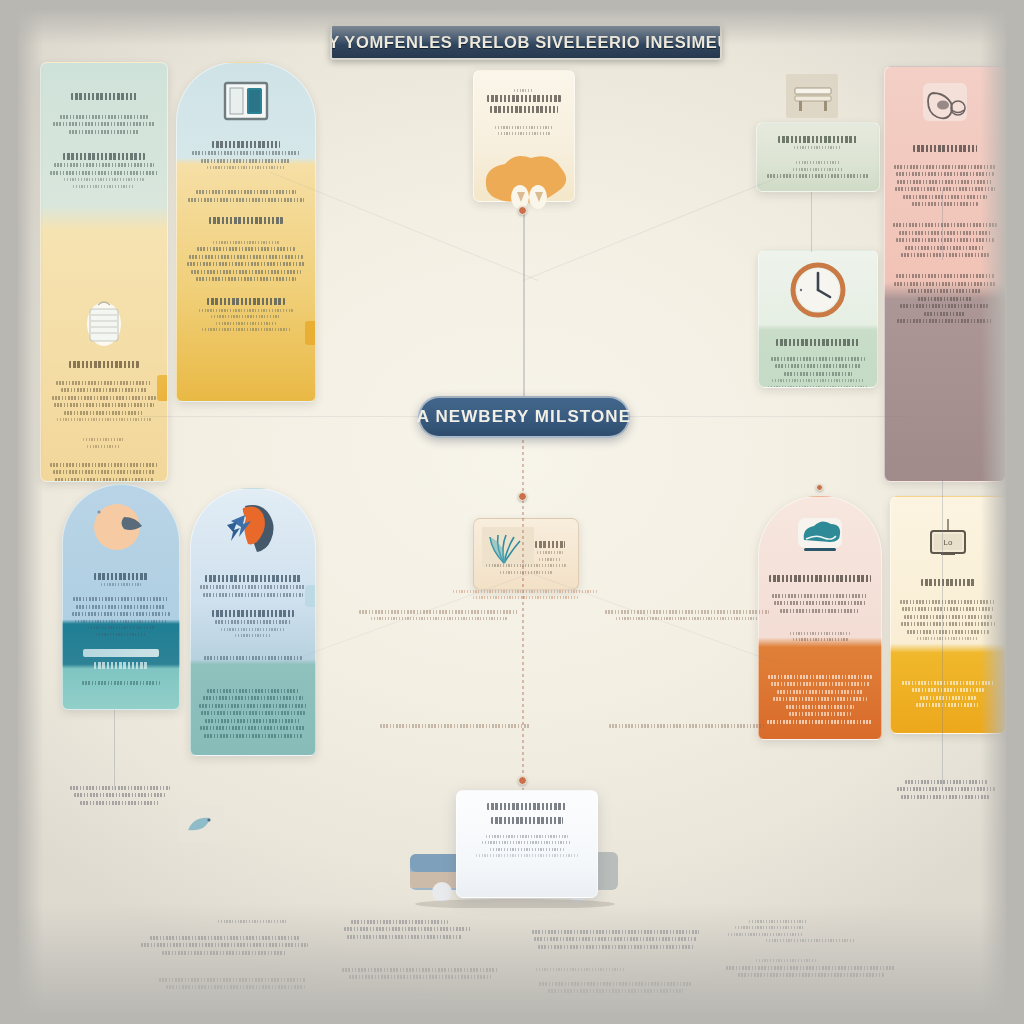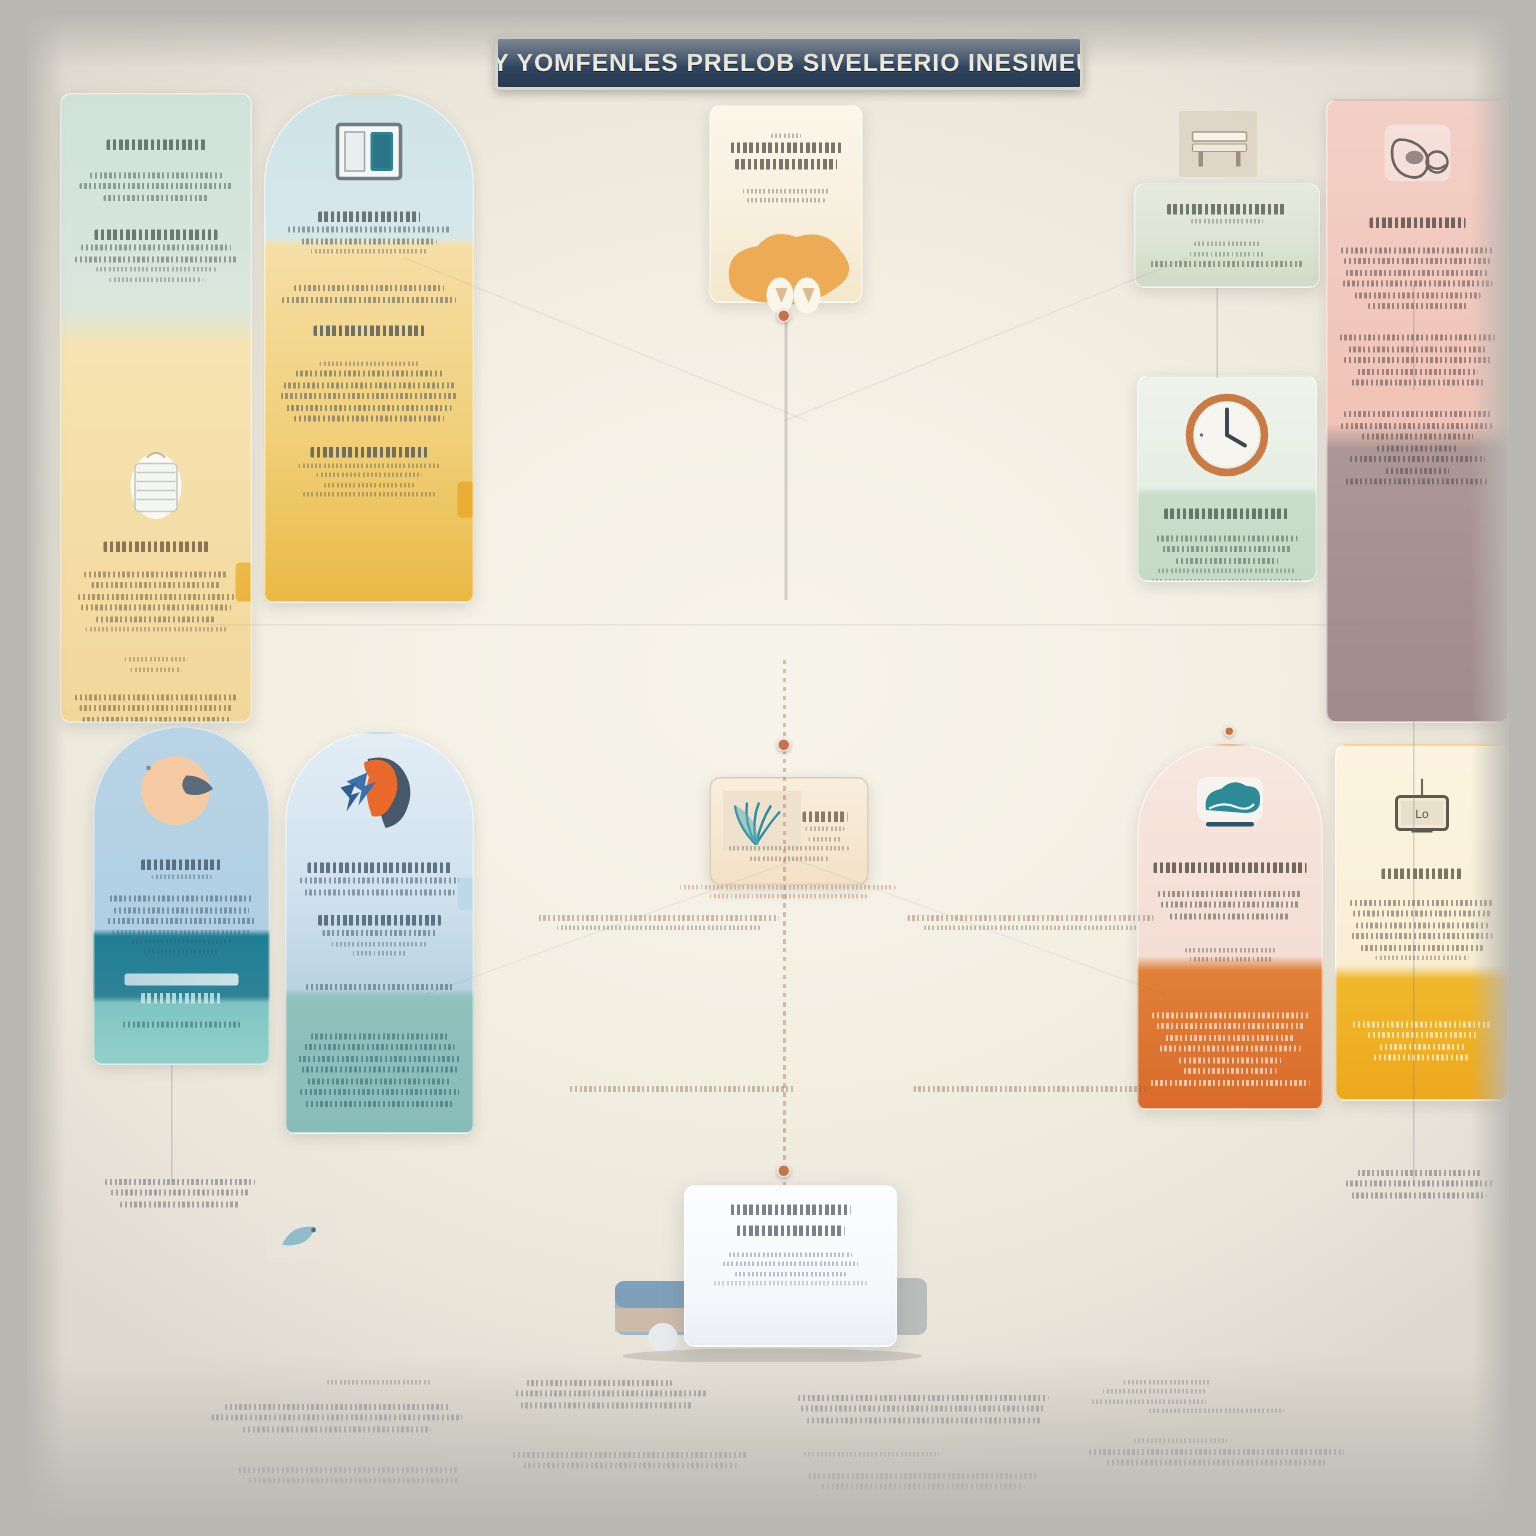--- a/index.html
+++ b/index.html
@@ -307,20 +307,23 @@
       <div class="ln" style="width:90%;"></div>
       <div class="ln" style="width:94%;"></div>
       <div class="ln" style="width:68%;"></div>
       <div class="ln" style="width:50%;"></div>
       <div class="ln" style="width:84%;"></div>
       <div class="ln" style="width:38%;"></div>
       <div class="ln" style="width:88%;"></div>
     </div>
   </div>
 
+  <div id="center-badge">
+    <span class="btxt">A NEWBERY MILSTONE</span>
+  </div>
 
   <div class="card arch" style="left:44px; top:474px; width:118px; height:226px;
               background:linear-gradient(180deg,#b9d4e6 0%,#b0cfe3 60%,#1f7f95 62%,#2e8296 80%,#7fc5c2 82%,#92cfc9 100%);">
     <div class="icon-wrap" style="margin-top:16px;">
       <svg width="62" height="52" viewBox="0 0 62 52" aria-hidden="true">
         <circle cx="27" cy="26" r="23" fill="#f6cba3"></circle>
         <path d="M34 16 q12 0 18 9 q-9 6 -18 3 q-5 -6 0 -12z" fill="#5a6c7c"></path>
         <circle cx="9" cy="11" r="1.6" fill="#7d94a6"></circle>
       </svg>
     </div>

